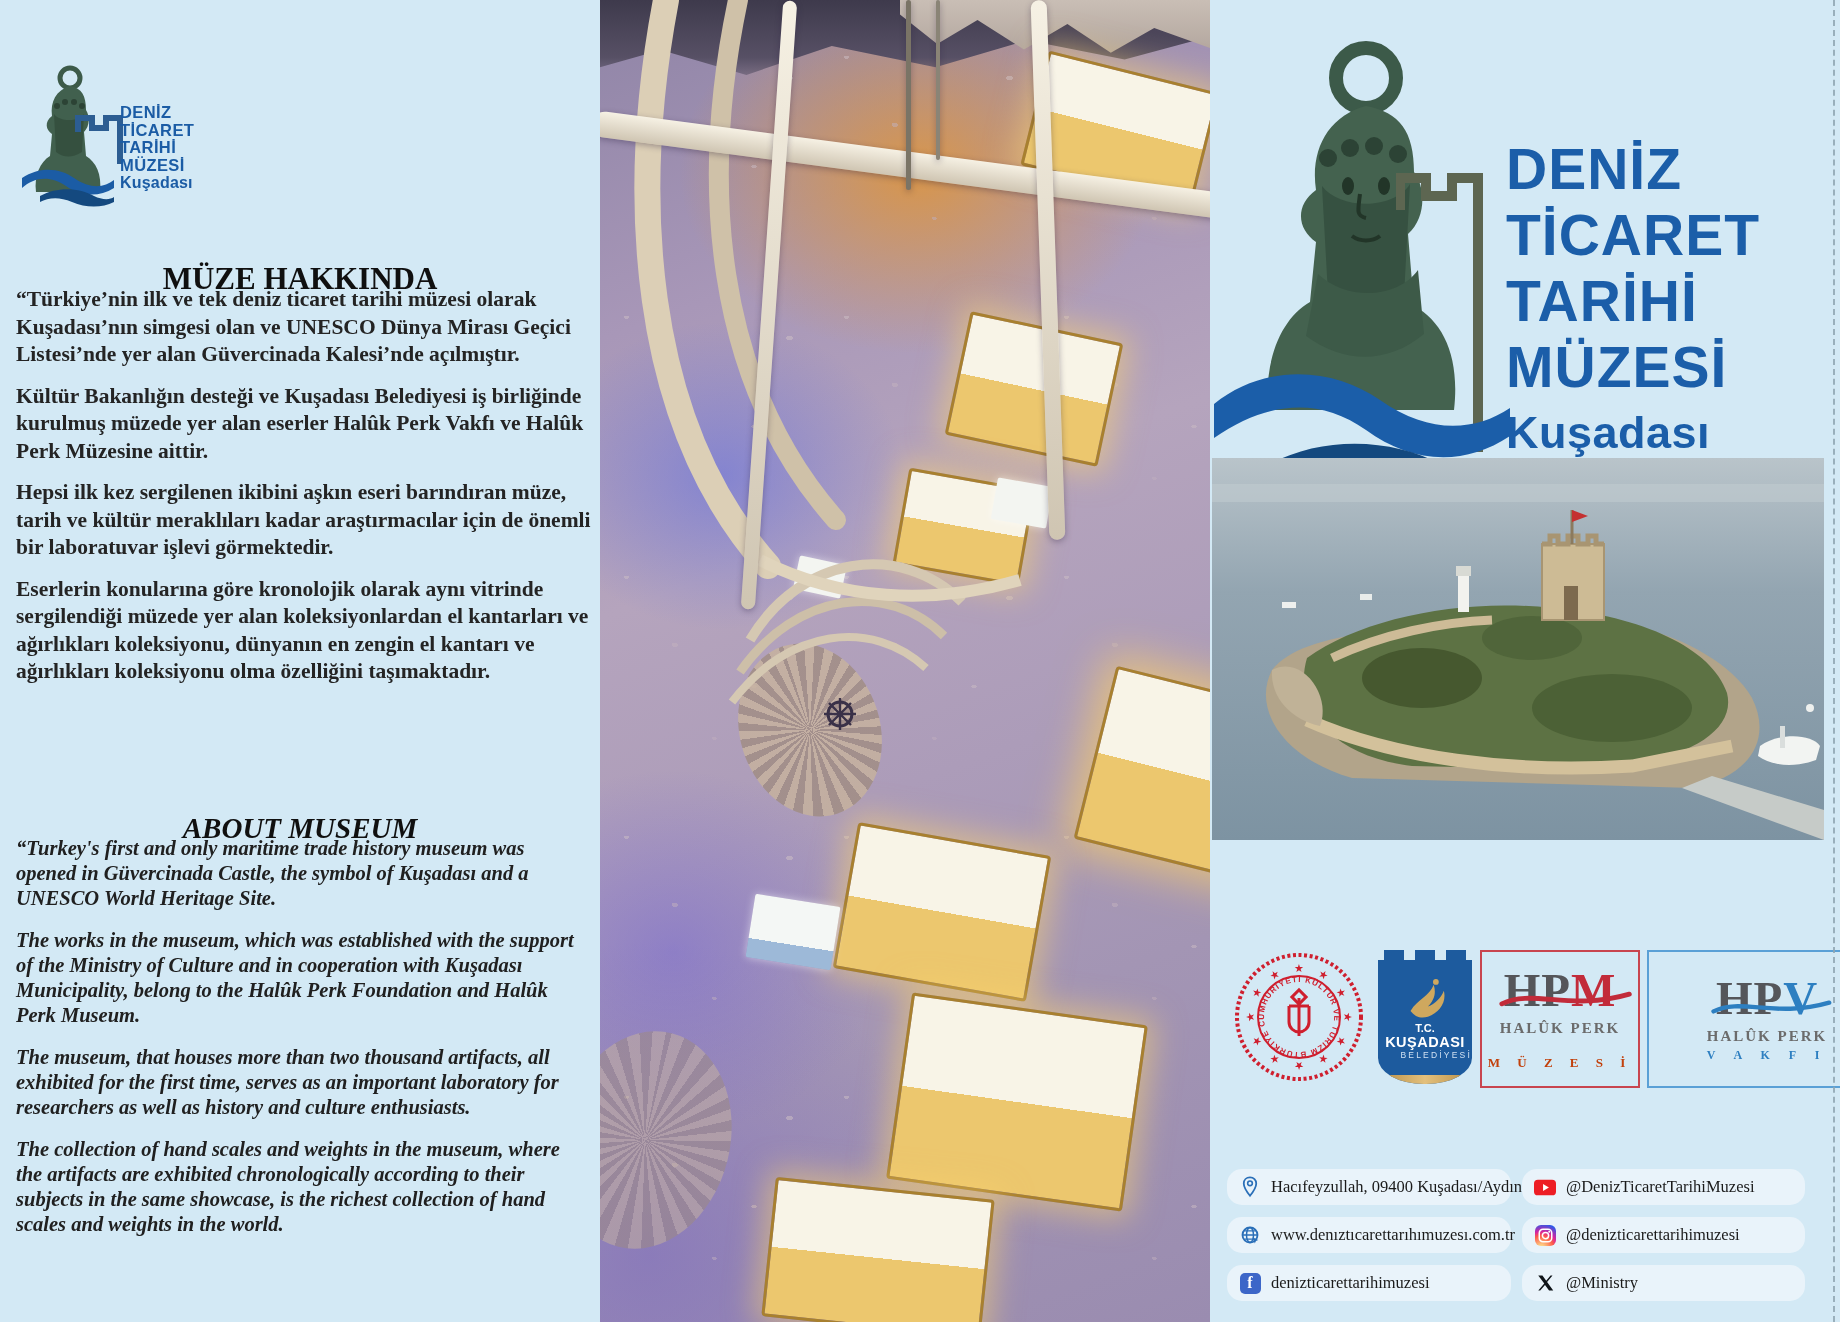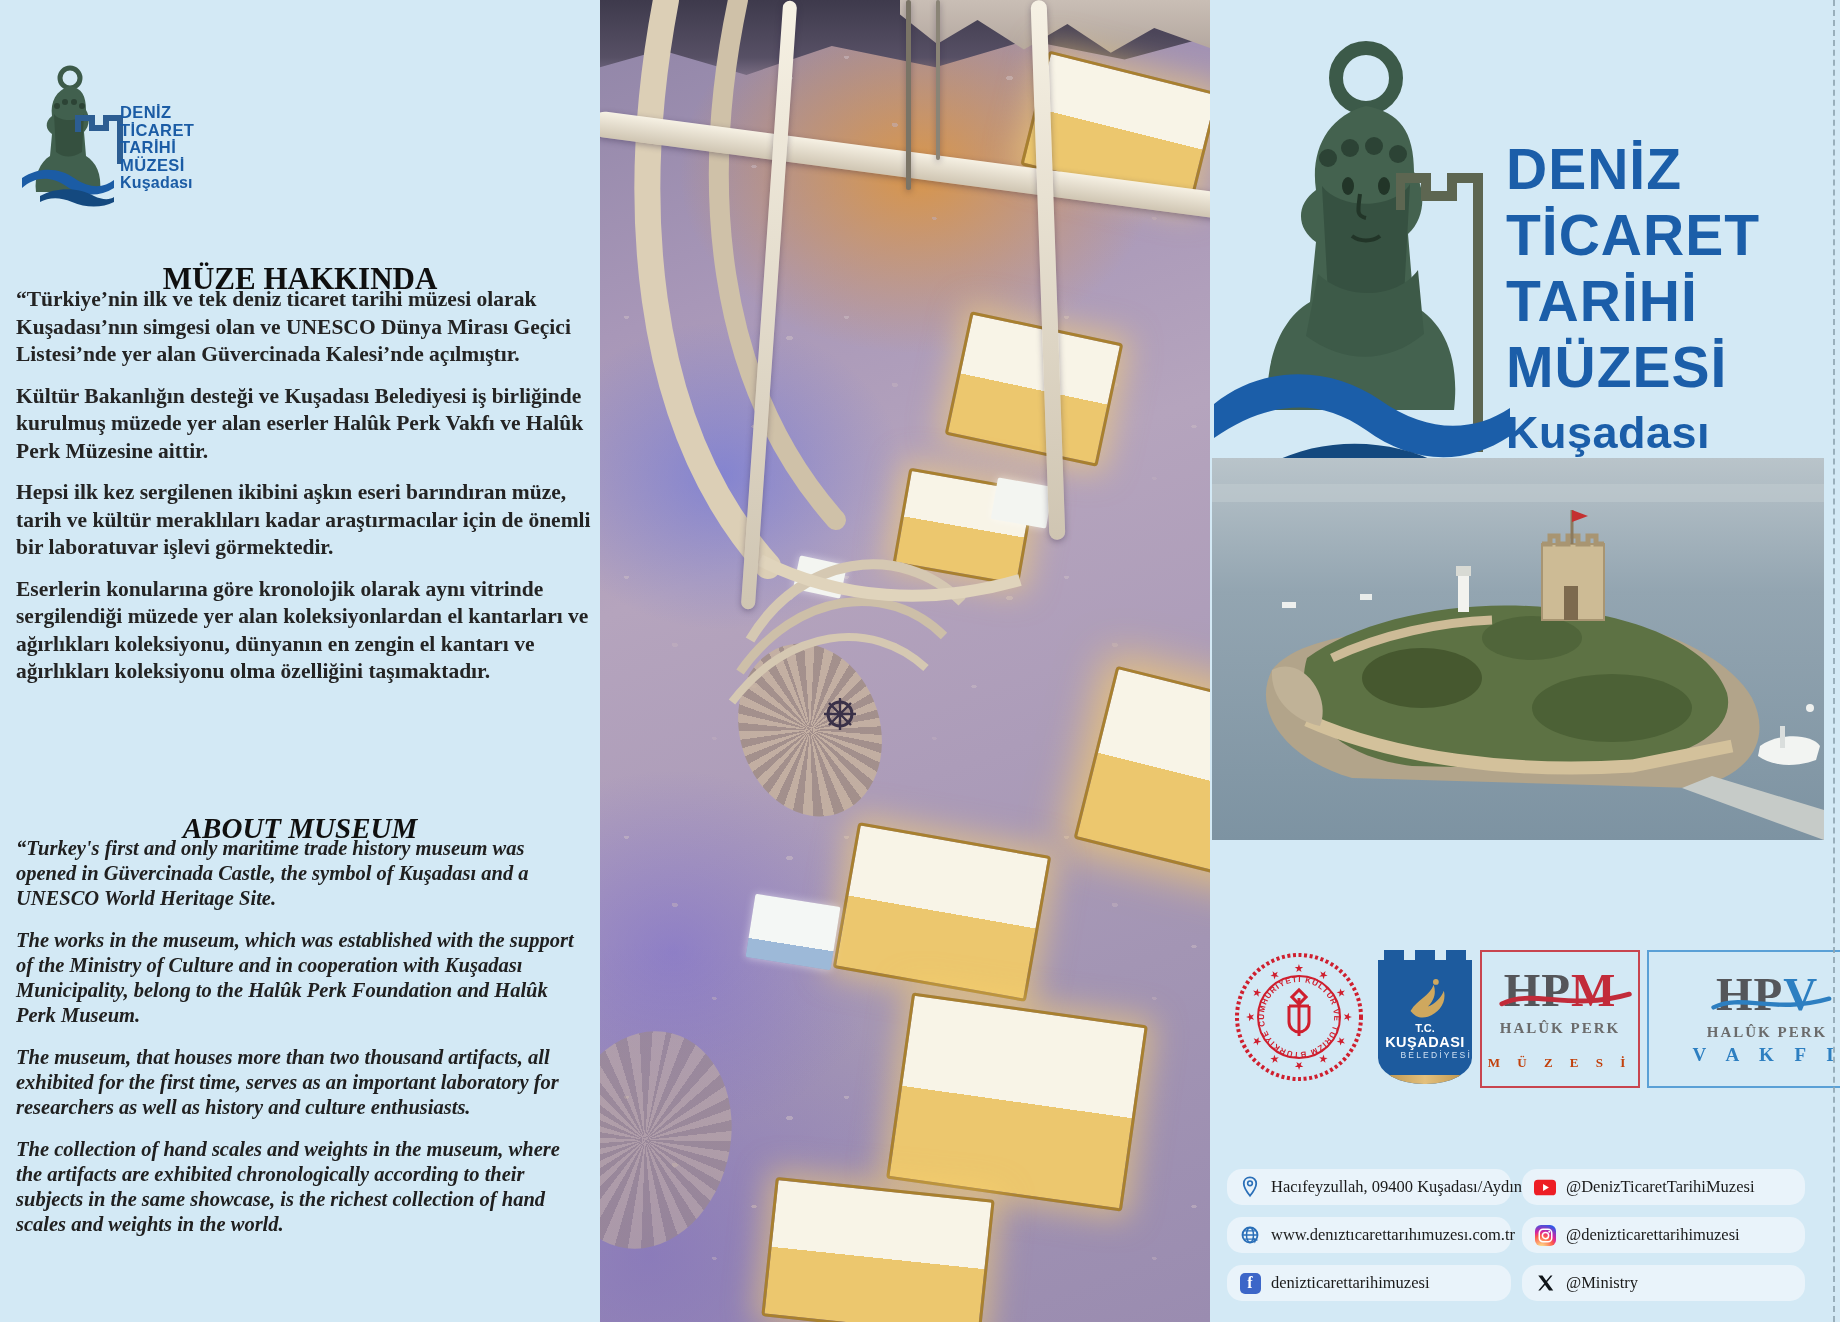--- a/index.html
+++ b/index.html
@@ -81,21 +81,21 @@
       background:linear-gradient(90deg,#b68d45,#e3c07c,#b68d45);border-radius:0 0 46px 46px/0 0 18px 18px;}
   .hbox{position:absolute;top:2px;width:156px;height:134px;display:flex;flex-direction:column;
       align-items:center;justify-content:center;font-family:"Liberation Serif",serif;}
   #hpm{left:270px;border:2px solid #c8454f;}
   #hpv{left:437px;border:2px solid #5aa0d6;padding-left:40px;}
   .abbr{position:relative;font-size:47px;font-weight:700;line-height:44px;color:#55565a;letter-spacing:1px;}
   .abbr .m{color:#c22b3a;} .abbr .v{color:#2d7fc1;}
   .abbr svg{position:absolute;left:-6px;top:18px;width:120%;height:26px;}
   .hline1{margin-top:8px;font-size:15px;font-weight:700;letter-spacing:2px;color:#6b6b6b;text-align:center;}
   .hline2m{margin-top:18px;font-size:13px;font-weight:700;letter-spacing:7px;color:#c2410c;}
-  .hline2v{margin-top:3px;font-size:19px;font-weight:700;letter-spacing:8px;color:#2d7fc1;}
+  .hline2v{margin-top:3px;font-size:12px;font-weight:700;letter-spacing:8px;color:#2d7fc1;}
 
   
   .pill{position:absolute;height:36px;background:#e9f3fa;border-radius:15px;display:flex;
       align-items:center;padding:0 12px;box-sizing:border-box;}
   .pill .ic{width:22px;height:22px;flex:0 0 22px;margin-right:10px;display:flex;align-items:center;justify-content:center;}
   .pill .tx{font-size:16.5px;color:#1a1a1a;white-space:nowrap;}
   .cutline{position:absolute;left:1833px;top:0;height:1322px;width:0;border-left:2px dashed #8fa6b2;opacity:.85;}
 </style>
 </head>
 <body>

